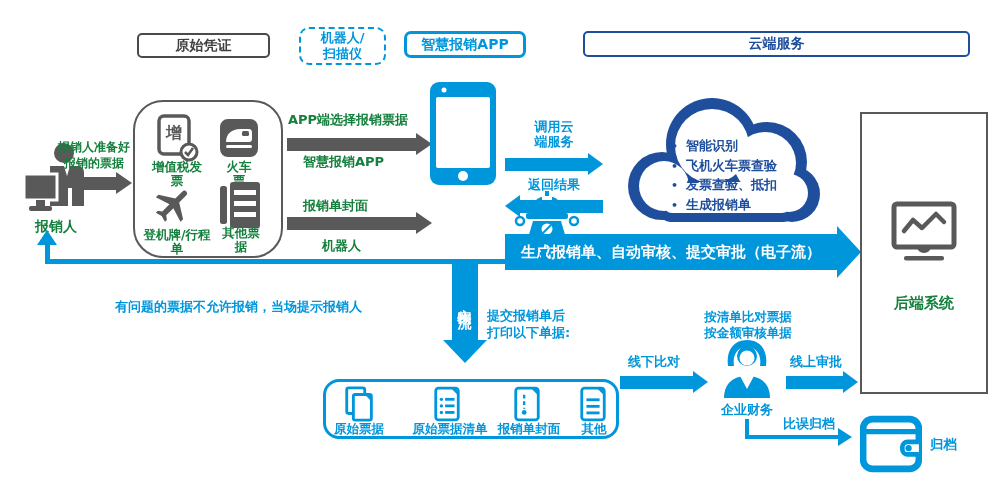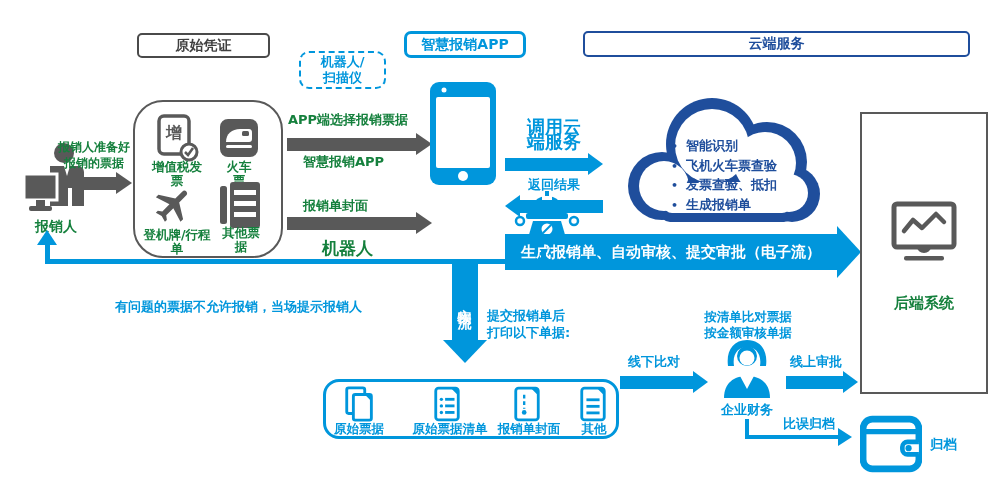--- a/index.html
+++ b/index.html
@@ -44,21 +44,21 @@
   .bullets li { font-size:13px; font-weight:bold; color:#1F4E9C; line-height:18.5px; white-space:nowrap; }
   .bullets li::before { content:"•"; margin-right:8px; font-size:11px; }
 </style>
 </head>
 <body>
 
 <div class="canvas">
 
   <div class="lblbox" style="left:137px; top:33px; width:133px; height:25px; border:2.5px solid #4a4a4a; border-radius:5px; font-size:14px; color:#3f3f3f;">原始凭证</div>
 
-  <div class="lblbox" style="left:299px; top:27px; width:87px; height:38px; border:2.5px dashed #0096DC; border-radius:10px; font-size:13px; color:#0096DC; flex-direction:column; line-height:1.2;margin-top:24px;">
+  <div class="lblbox" style="left:299px; top:27px; width:87px; height:38px; border:2.5px dashed #0096DC; border-radius:10px; font-size:13px; color:#0096DC; flex-direction:column; line-height:1.2;">
     <span>机器人/</span>
     <span>扫描仪</span>
   </div>
 
   <div class="lblbox" style="left:404px; top:31px; width:122px; height:27px; border:3px solid #0096DC; border-radius:7px; font-size:14px; color:#0096DC;">智慧报销APP</div>
 
   <div class="lblbox" style="left:583px; top:31px; width:387px; height:26px; border:2.5px solid #1F4E9C; border-radius:5px; font-size:14px; color:#1F4E9C;">云端服务</div>
 
   <svg class="abs" style="left:22px; top:142px;" width="68" height="74" viewBox="0 0 68 74">
     <circle cx="42" cy="11" r="10" fill="#595959"></circle>
@@ -130,21 +130,21 @@
       <div class="sh"></div>
       <div class="hd"></div>
     </div>
   <div class="t g" style="left:303px; top:154px; font-size:13px;">智慧报销APP</div>
 
   <div class="t g" style="left:303px; top:198px; font-size:13px;">报销单封面</div>
   <div class="harrow dark" style="left:287px; top:212px; width:145px;">
       <div class="sh"></div>
       <div class="hd"></div>
     </div>
-  <div class="t g" style="left:322px; top:238px; font-size:17px;">机器人</div>
+  <div class="t g" style="left:322px; top:238px; font-size:13px;">机器人</div>
 
   <svg class="abs" style="left:430px; top:82px;" width="66" height="103" viewBox="0 0 66 103">
     <rect x="0" y="0" width="66" height="103" rx="9" fill="#0096DC"></rect>
     <rect x="6" y="15" width="54" height="71" rx="2" fill="#ffffff"></rect>
     <circle cx="14" cy="8" r="2.5" fill="#ffffff"></circle>
     <circle cx="33" cy="94" r="5" fill="#ffffff"></circle>
   </svg>
 
   <svg class="abs" style="left:503px; top:191px;" width="88" height="66" viewBox="0 0 88 66">
     <rect x="42" y="0" width="4" height="6" fill="#0096DC"></rect>
@@ -157,21 +157,21 @@
     <circle cx="17" cy="30" r="4" fill="none" stroke="#0096DC" stroke-width="2.5"></circle>
     <circle cx="71" cy="30" r="4" fill="none" stroke="#0096DC" stroke-width="2.5"></circle>
     <rect x="27" y="51" width="15" height="9" rx="2" fill="#0096DC"></rect>
     <rect x="46" y="51" width="15" height="9" rx="2" fill="#0096DC"></rect>
     <circle cx="31" cy="60" r="1.5" fill="#ffffff"></circle>
       <circle cx="37" cy="60" r="1.5" fill="#ffffff"></circle>
     <circle cx="50" cy="60" r="1.5" fill="#ffffff"></circle>
       <circle cx="56" cy="60" r="1.5" fill="#ffffff"></circle>
   </svg>
 
-  <div class="t b ctr" style="left:524px; top:119px; width:60px; font-size:18px; line-height:15px;">
+  <div class="t b ctr" style="left:524px; top:119px; width:60px; font-size:13px; line-height:15px;">
     <span>调用云</span><br>
     <span>端服务</span>
   </div>
   <div class="harrow blu" style="left:505px; top:153px; width:98px;">
       <div class="sh"></div>
       <div class="hd"></div>
     </div>
 
   <div class="t b" style="left:528px; top:177px; font-size:13px;">返回结果</div>
   <div class="harrow blu rev" style="left:505px; top:195px; width:98px;">

